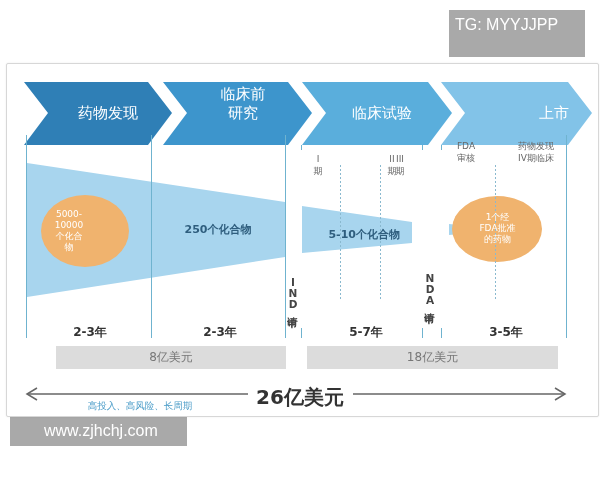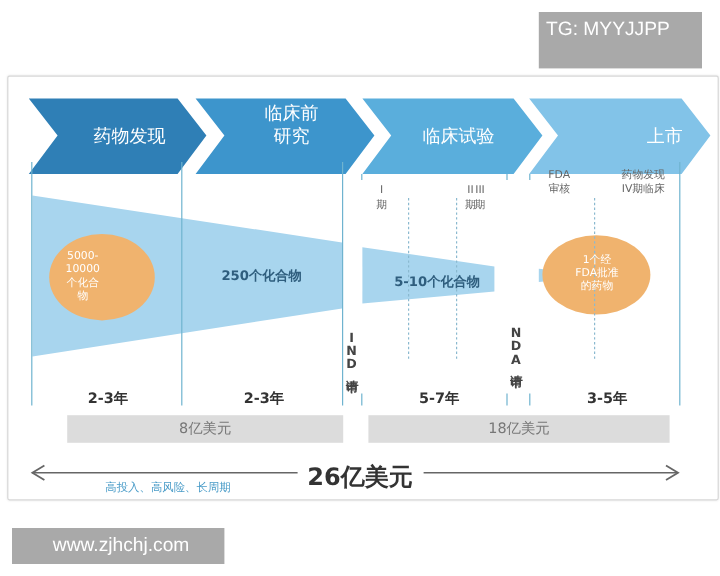--- a/index.html
+++ b/index.html
@@ -15,21 +15,21 @@
   .vtext{position:absolute;color:#444;font-size:10.5px;font-weight:bold;writing-mode:vertical-rl;text-orientation:upright;letter-spacing:-1px;line-height:12px;}
   .circ-text{color:#fff;font-size:9px;line-height:11px;}
   .compound{color:#2f5e7e;font-size:11px;font-weight:bold;}
   .total{color:#333;font-size:20px;font-weight:bold;}
   .sub{color:#4a9cc8;font-size:9.5px;}
 </style>
 </head>
 <body>
 
 <div class="wm" style="left:449px;top:10px;width:130px;padding:0 0 17px 6px;">TG: MYYJJPP</div>
-<div class="wm" style="left:10px;top:440px;width:137px;padding-left:34px;">www.zjhchj.com</div>
+<div class="wm" style="left:10px;top:416px;width:137px;padding-left:34px;">www.zjhchj.com</div>
 
 <div class="card"></div>
 
 <svg class="diagram" width="600" height="480">
 
   <polygon points="24,82 148,82 172,113 148,145 24,145 48,113" fill="#2f7fb6"></polygon>
   <polygon points="163,82 288,82 312,113 288,145 163,145 187,113" fill="#3d95cc"></polygon>
   <polygon points="302,82 428,82 452,113 428,145 302,145 326,113" fill="#5aaedc"></polygon>
   <polygon points="441,82 568,82 592,113 568,145 441,145 465,113" fill="#82c3e8"></polygon>
 

